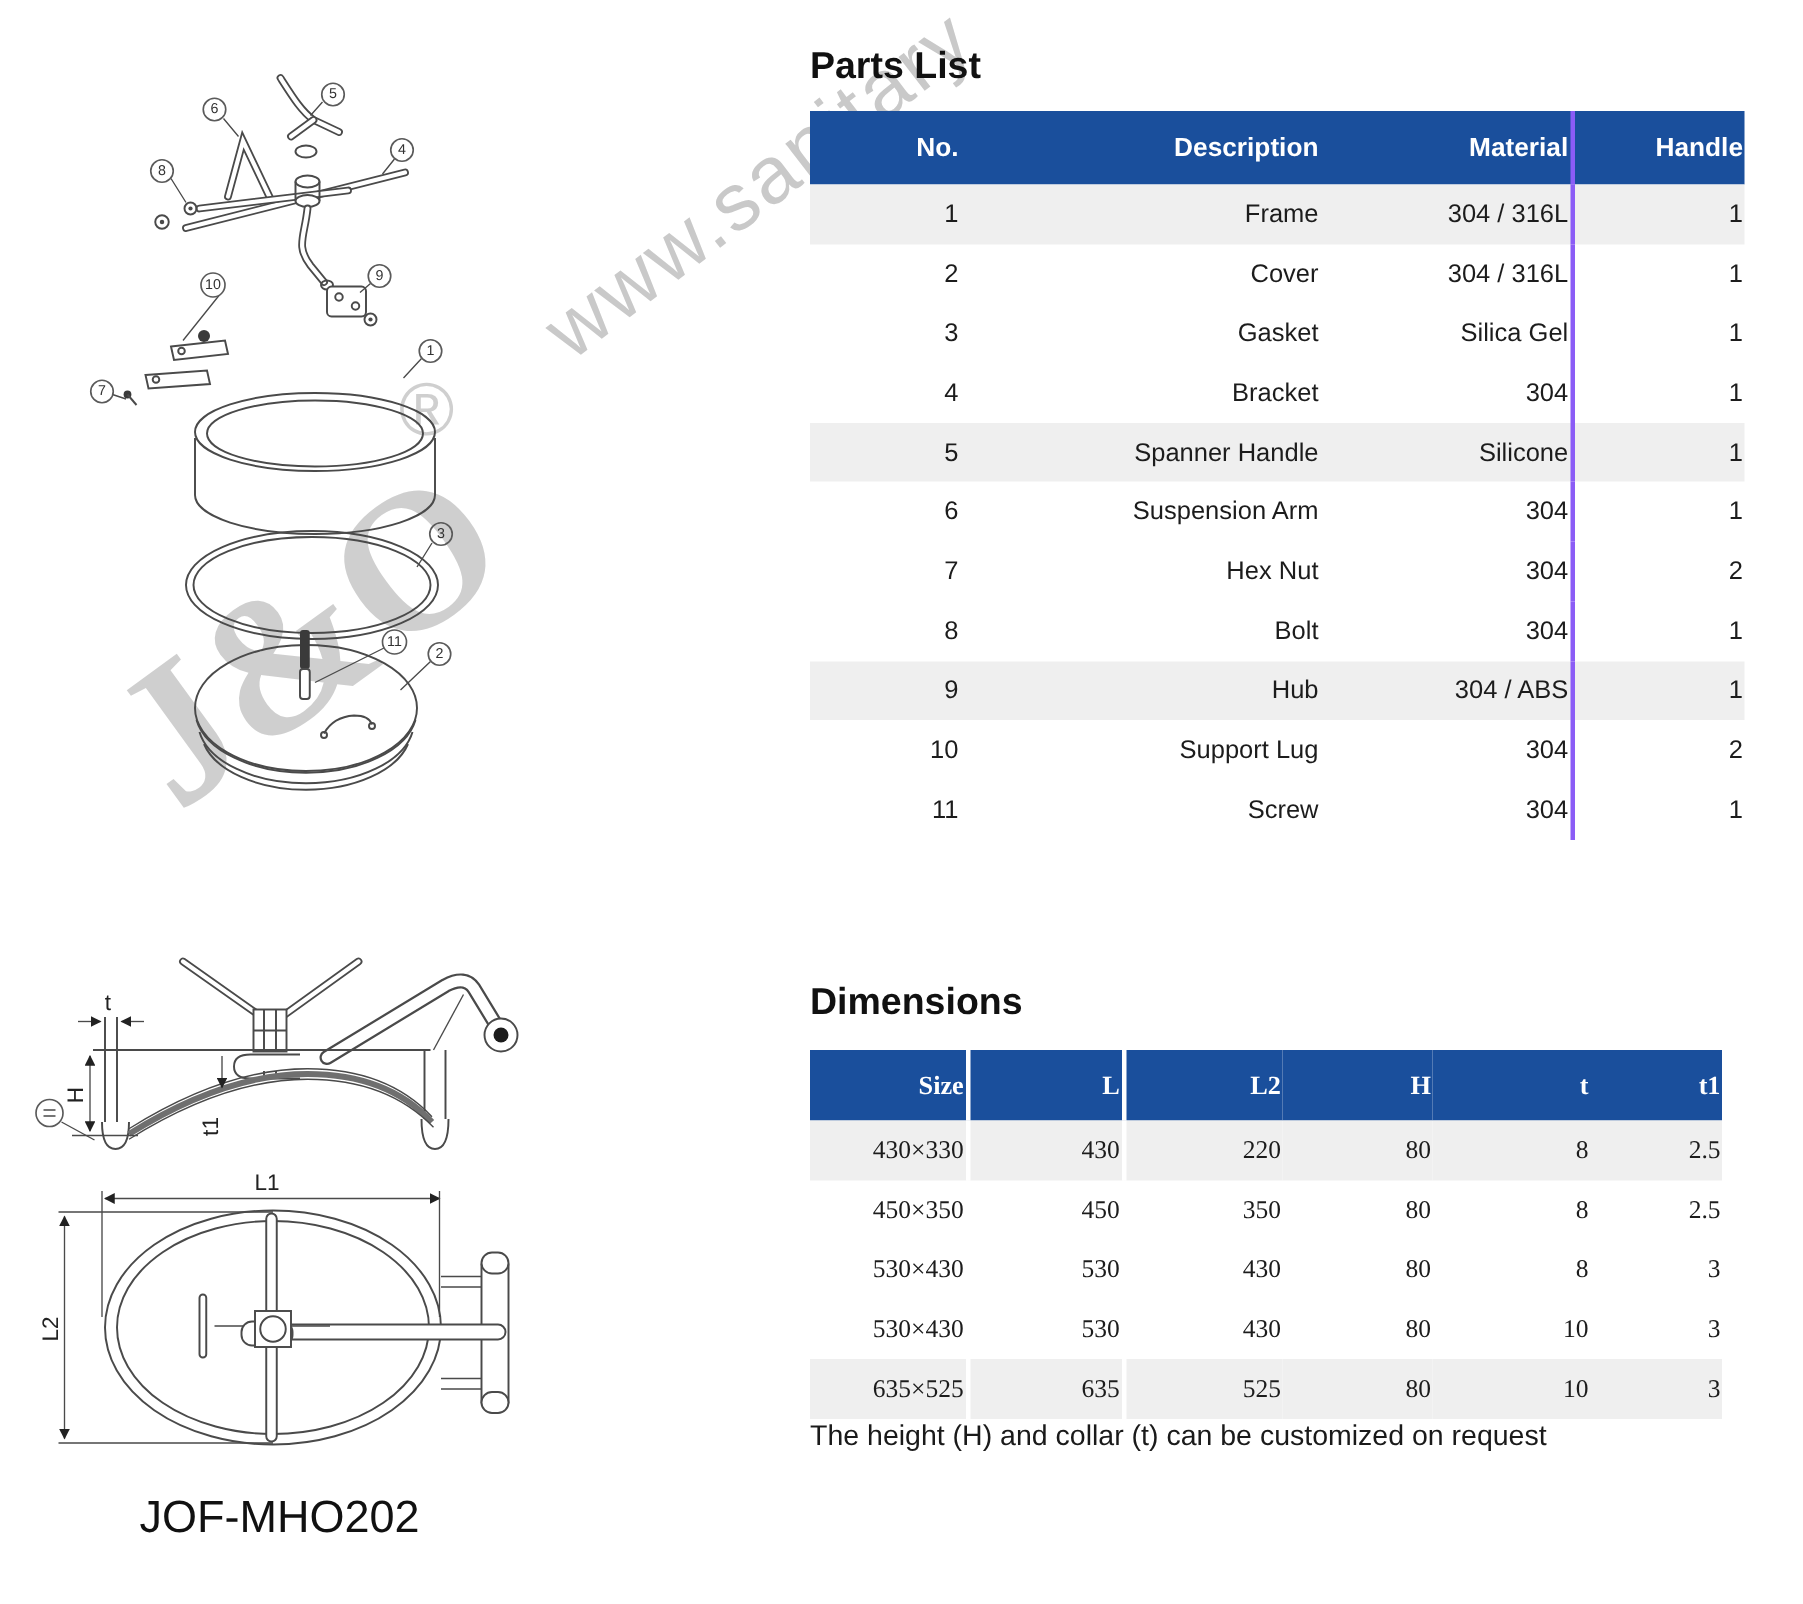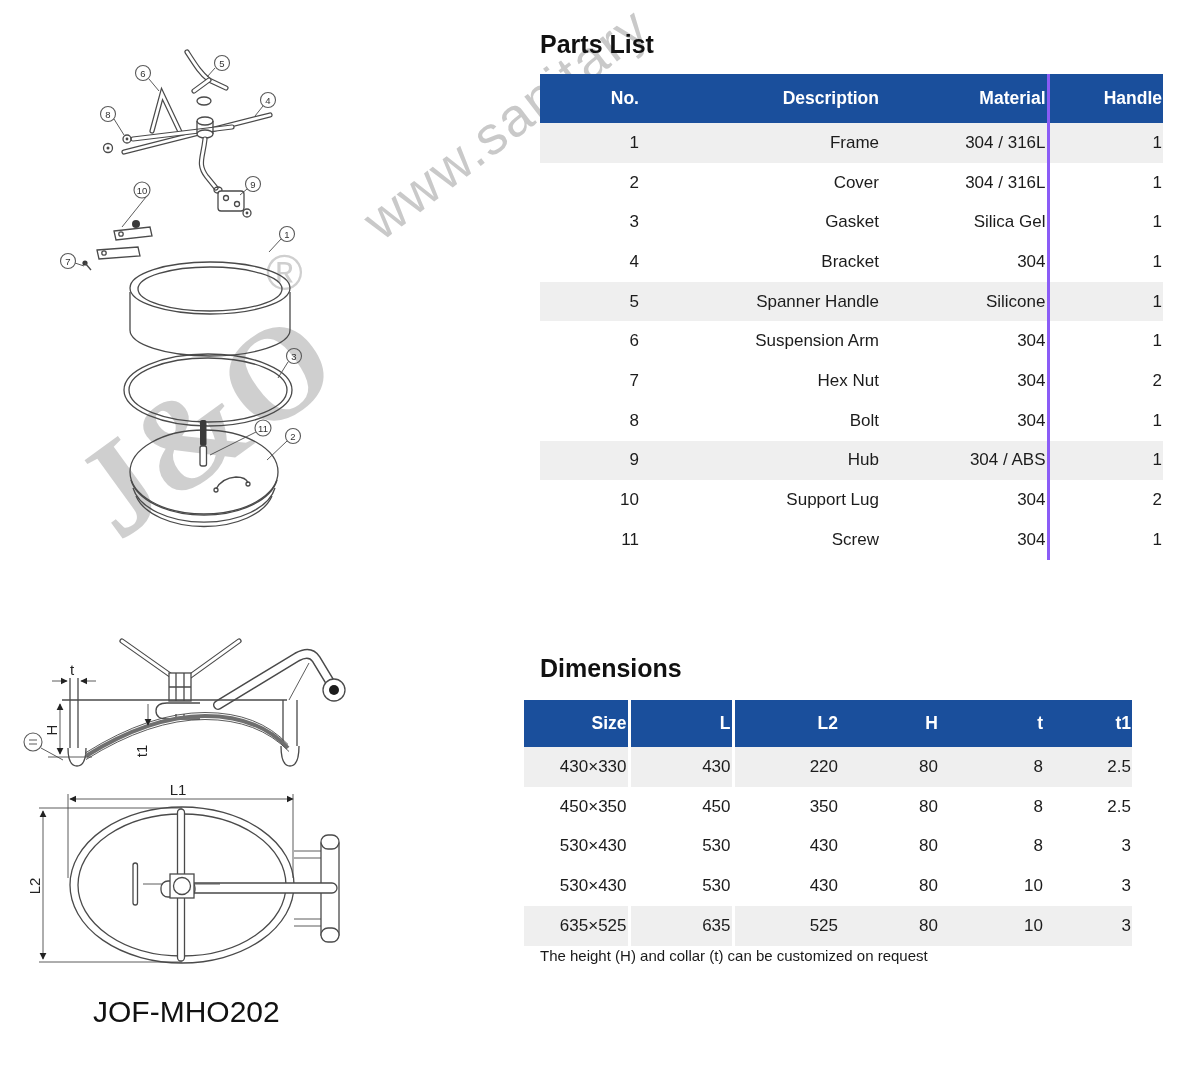--- a/index.html
+++ b/index.html
@@ -45,21 +45,21 @@
   }
   table.data-table td{font-size:17px;color:#1c1c1c;}
   .parts th{height:47px;}
   .parts td{height:37.7px;}
   .dims th{height:45px;}
   .dims td{height:37.8px;padding-left:12px;}
   tr.shaded td{background:#efefef;}
   .parts th:nth-child(3),.parts td:nth-child(3){border-right:3px solid #8b5cf6;}
   .dims th:nth-child(1),.dims td:nth-child(1),
   .dims th:nth-child(2),.dims td:nth-child(2){border-right:3px solid #fff;}
-  .note{font-size:15px;color:#1a1a1a;}
+  .note{font-size:19px;color:#1a1a1a;}
   .model{position:absolute;left:93px;top:995px;z-index:3;font-size:30px;font-weight:normal;color:#111;}
 </style>
 </head>
 <body>
 
 <div class="wm-url">www.sanitary</div>
 <div class="wm-logo">J&amp;O</div>
 <div class="wm-reg">®</div>
 
 <svg class="drawings" width="480" height="1040" viewBox="0 0 480 1040">
@@ -342,21 +342,21 @@
         <td>11</td>
         <td>Screw</td>
         <td>304</td>
         <td>1</td>
       </tr>
     </tbody>
 </table>
 
 <div class="rcol sec-title" style="left:540px;top:638px;">Dimensions</div>
 
-<table class="rcol data-table dims" style="left:524px;top:684px;width:608px;">
+<table class="rcol data-table dims" style="left:540px;top:684px;width:608px;font-family:Liberation Serif, serif;">
   <colgroup>
       <col style="width:105px">
       <col style="width:104px">
       <col style="width:106px">
       <col style="width:100px">
       <col style="width:105px">
       <col style="width:88px">
     </colgroup>
   <thead>
       <tr>

